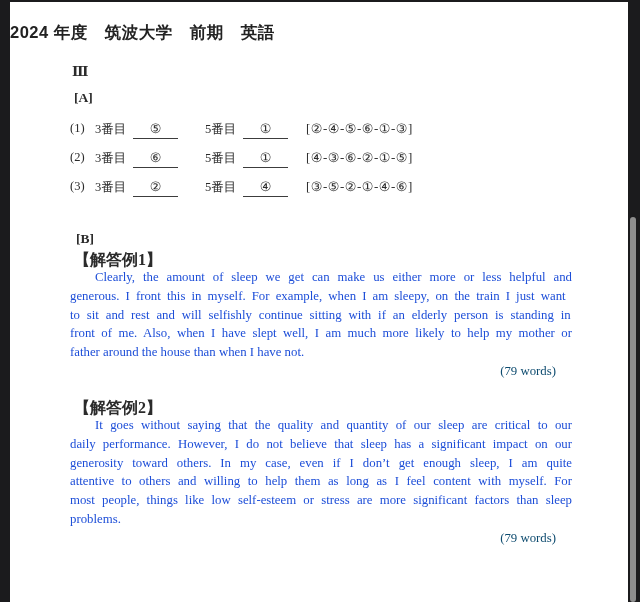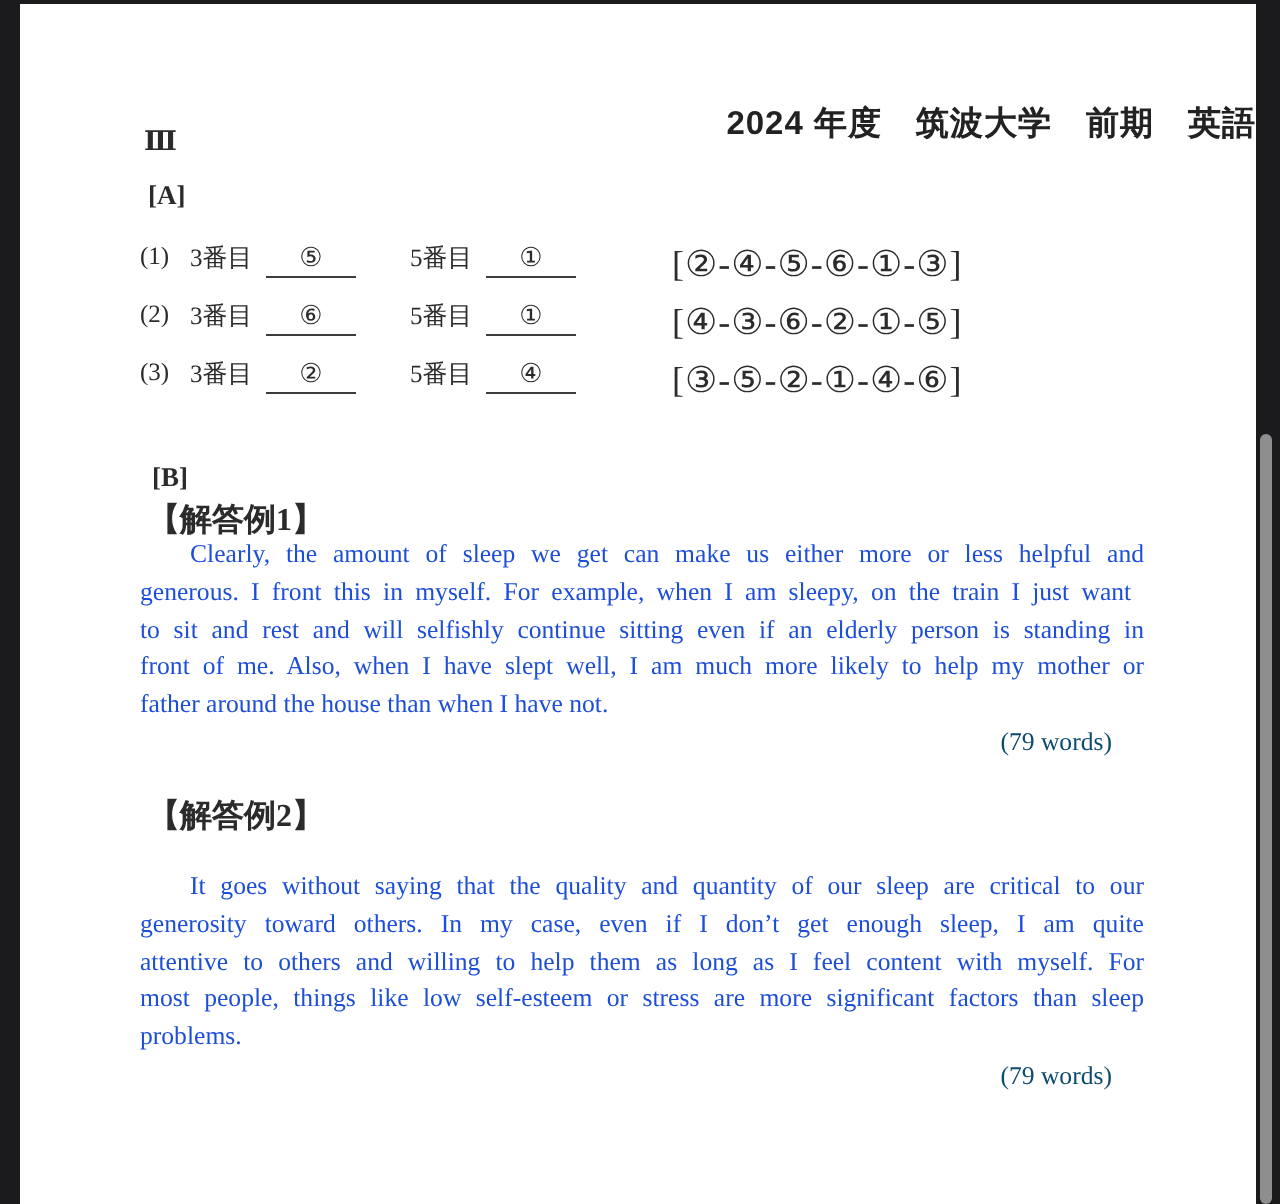--- a/index.html
+++ b/index.html
@@ -7,53 +7,53 @@
     position: relative; width: 640px; height: 602px;
     background: #1b1b1d; overflow: hidden;
     font-family: "Liberation Serif", "DejaVu Serif", serif;
   }
   .page {
     position: absolute; left: 10px; top: 2px; width: 618px; height: 600px;
     background: #ffffff; color: #2b2b2b;
   }
   .title {
     position: absolute; top: 20px; left: 0; width: 100%;
-    text-align: right;
+    text-align: left;
     font-family: "Liberation Sans", "DejaVu Sans", sans-serif;
-    font-weight: 700; font-size: 16.5px; color: #222; letter-spacing: 0.5px; margin-top: 29px;
+    font-weight: 700; font-size: 16.5px; color: #222; letter-spacing: 0.5px;
   }
   .sec-num { position: absolute; left: 62px; top: 61px; font-size: 13.5px; font-weight: 700; }
   .plabel  { position: absolute; font-size: 13.5px; font-weight: 700; }
   .pa-label { left: 64px; top: 88px; }
   .pb-label { left: 66px; top: 229px; }
 
   .rows { position: absolute; left: 60px; top: 119px; width: 502px; font-size: 12.5px; }
   .arow { position: relative; height: 29px; }
   .arow span { position: absolute; top: 0; white-space: nowrap; }
   .c-item { left: 0; }
   .c-l3   { left: 25px; }
   .c-a3, .c-a5 {
     width: 45px; text-align: center;
     border-bottom: 1px solid #3c3c3c; padding-bottom: 1px; font-size: 13px;
   }
   .c-a3 { left: 63px; }
   .c-l5 { left: 135px; }
   .c-a5 { left: 173px; }
-  .c-ord { left: 266px; font-size: 18px; letter-spacing: 0.5px; }
+  .c-ord { left: 236px; font-size: 13px; letter-spacing: 0.5px; }
 
   .ex-heading { position: absolute; left: 64px; font-size: 16px; font-weight: 700; }
   .exh1 { top: 248px; }
   .exh2 { top: 396px; }
 
   .para {
     position: absolute; left: 60px; width: 502px;
     font-size: 12.8px; line-height: 18.8px; color: #1d4ed8;
   }
   .p1 { top: 266px; }
-  .p2 { top: 432px; }
+  .p2 { top: 414px; }
   .jline { height: 18.8px; overflow: hidden; white-space: nowrap; }
   .indent { text-indent: 25px; }
 
   .wc {
     position: absolute; left: 44px; width: 502px; text-align: right;
     font-size: 12.8px; color: #0c4a6e;
   }
   .wc1 { top: 362px; }
   .wc2 { top: 529px; }
 
@@ -100,29 +100,30 @@
         <span class="c-ord">[③-⑤-②-①-④-⑥]</span>
       </div>
     </div>
 
     <div class="plabel pb-label">[B]</div>
 
     <div class="ex-heading exh1">【解答例1】</div>
     <div class="para p1">
       <div class="jline indent" style="display: block; word-spacing: 4.70625px;">Clearly, the amount of sleep we get can make us either more or less helpful and</div>
       <div class="jline" style="display: block; word-spacing: 2.92371px;">generous. I front this in myself. For example, when I am sleepy, on the train I just want</div>
-      <div class="jline" style="display: block; word-spacing: 3.65234px;">to sit and rest and will selfishly continue sitting even if an elderly person is standing in</div>
+      <div class="jline" style="display: block; word-spacing: 3.65234px;">to sit and rest and will selfishly continue sitting with if an elderly person is standing in</div>
       <div class="jline" style="display: block; word-spacing: 3.26823px;">front of me. Also, when I have slept well, I am much more likely to help my mother or</div>
       <div class="jline jlast">father around the house than when I have not.</div>
     </div>
     <div class="wc wc1">(79 words)</div>
 
     <div class="ex-heading exh2">【解答例2】</div>
     <div class="para p2">
       <div class="jline indent" style="display: block; word-spacing: 4.15104px;">It goes without saying that the quality and quantity of our sleep are critical to our</div>
+      <div class="jline" style="display: block; word-spacing: 4.06473px;">daily performance. However, I do not believe that sleep has a significant impact on our</div>
       <div class="jline" style="display: block; word-spacing: 5.81042px;">generosity toward others. In my case, even if I don’t get enough sleep, I am quite</div>
       <div class="jline" style="display: block; word-spacing: 4.34277px;">attentive to others and willing to help them as long as I feel content with myself. For</div>
       <div class="jline" style="display: block; word-spacing: 4.00721px;">most people, things like low self-esteem or stress are more significant factors than sleep</div>
       <div class="jline jlast">problems.</div>
     </div>
     <div class="wc wc2">(79 words)</div>
 
   </div>
 
   <div class="scroll-track">

